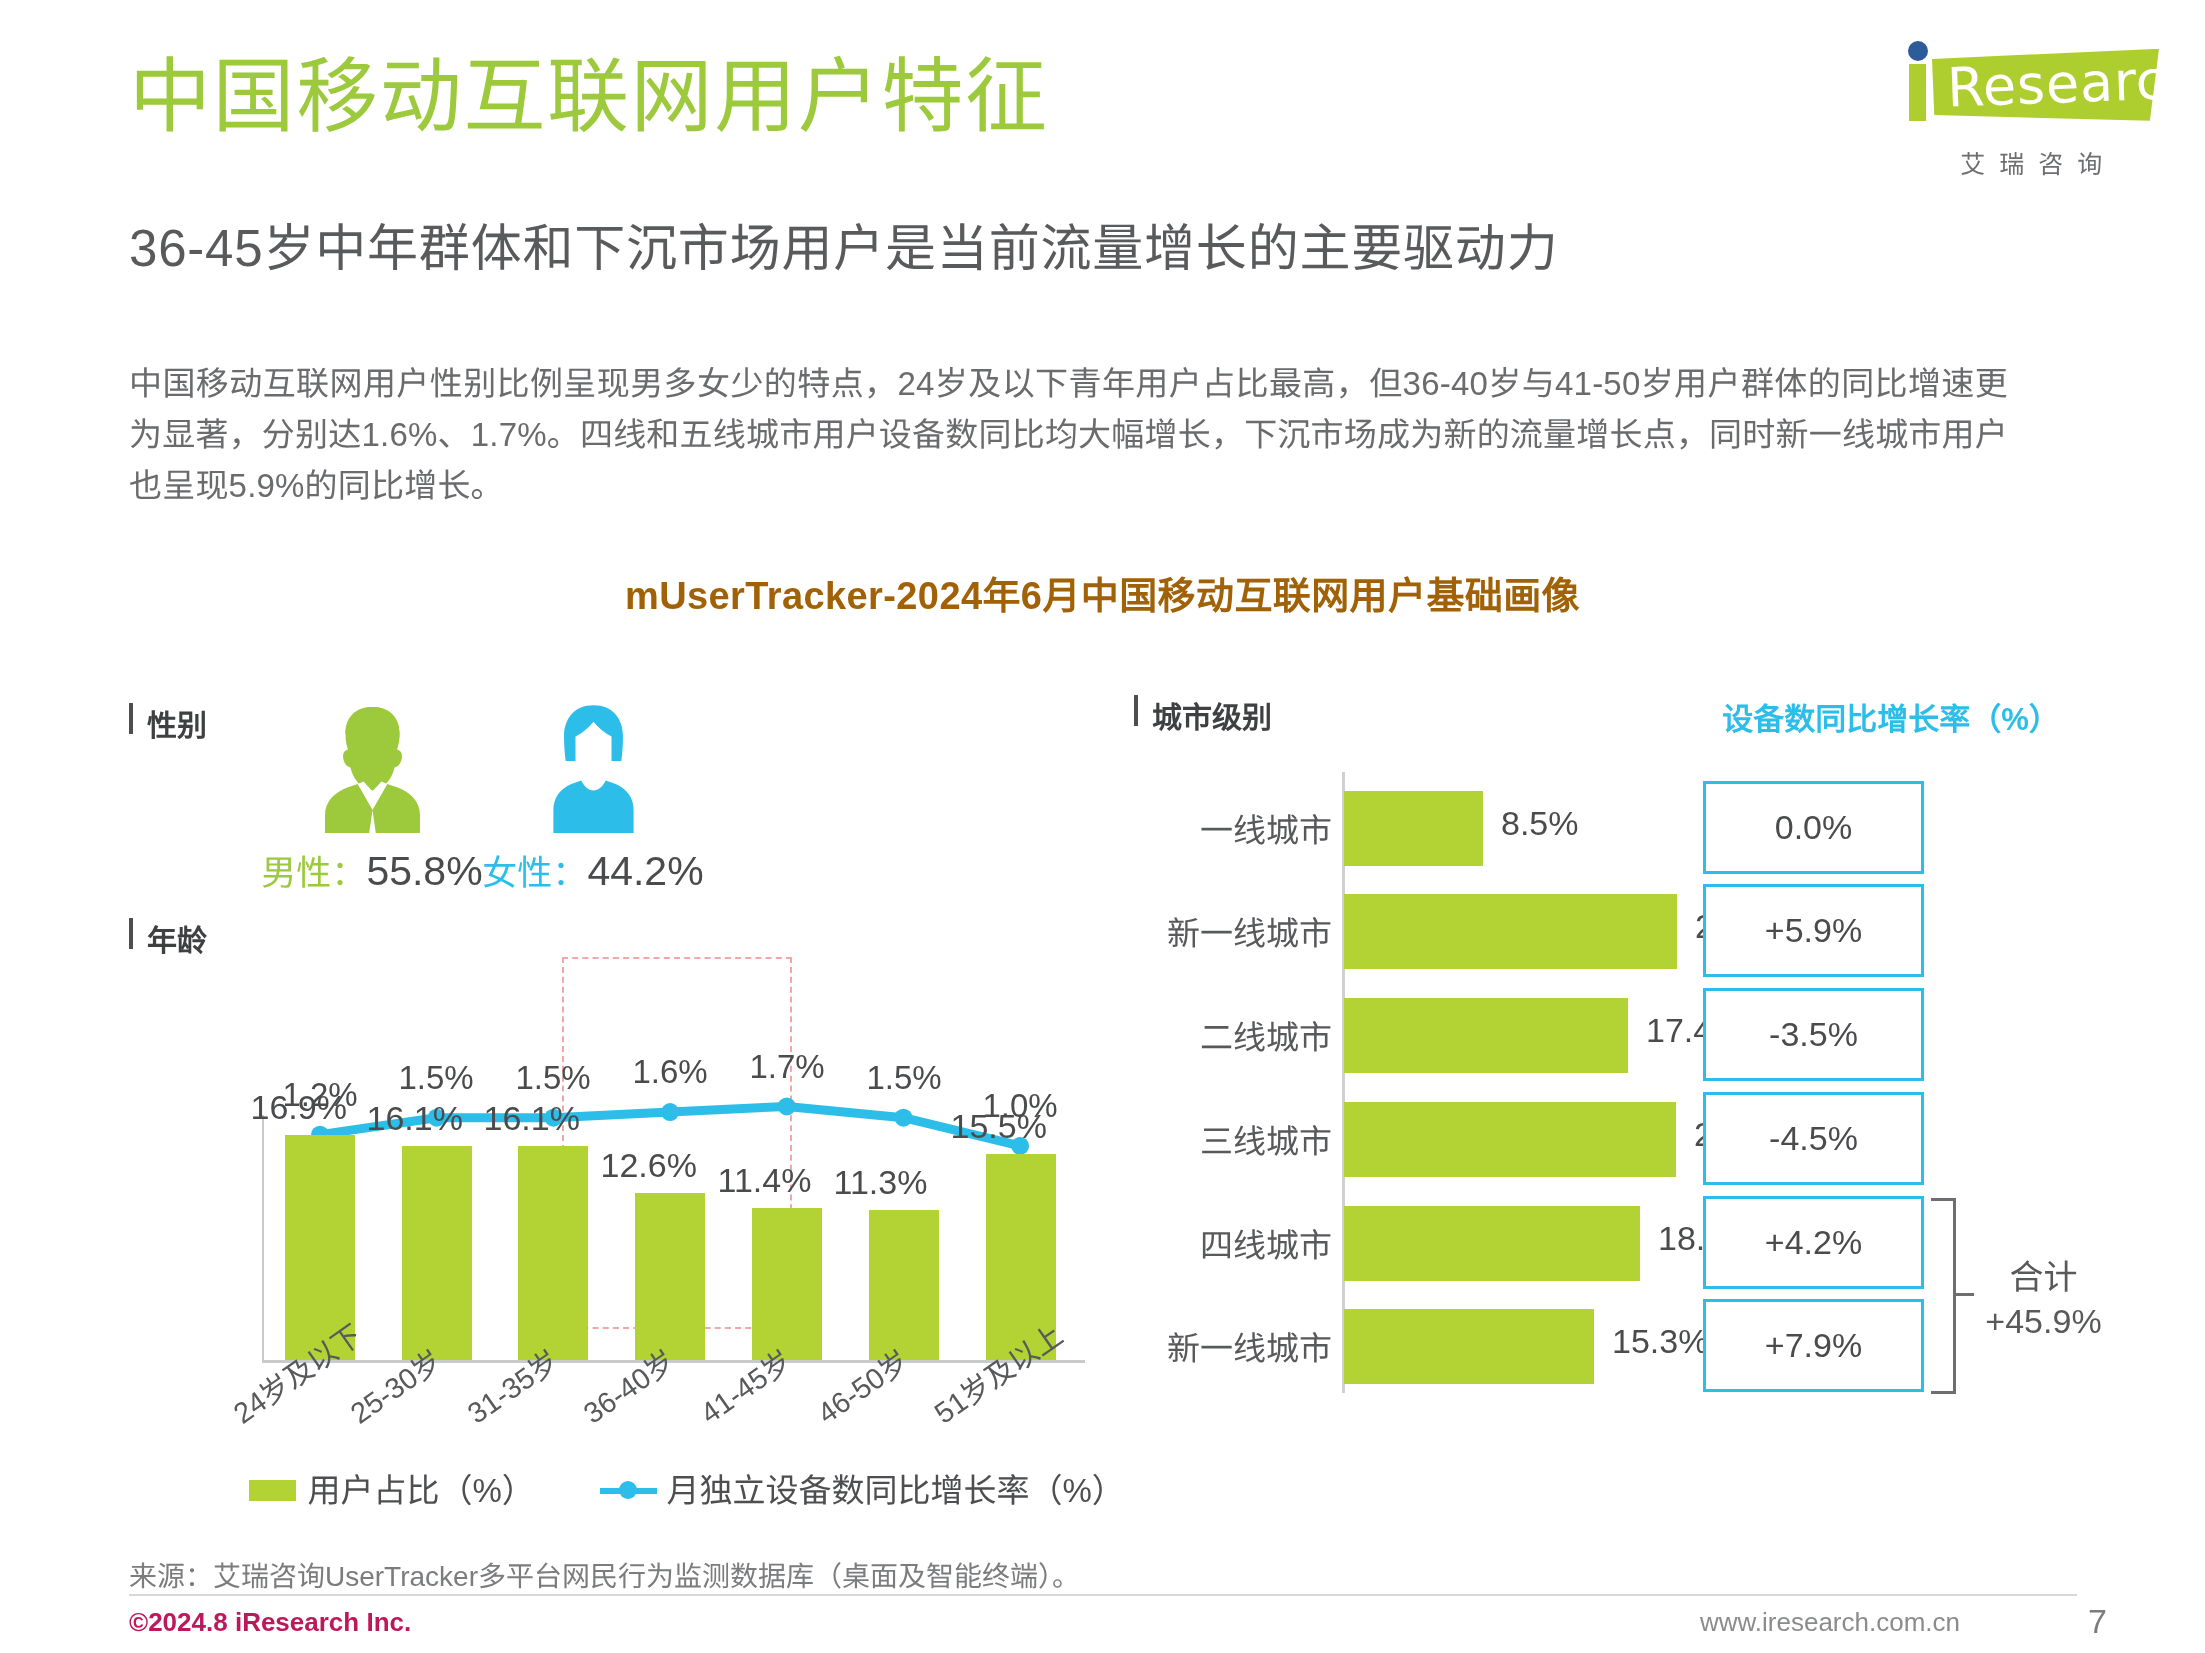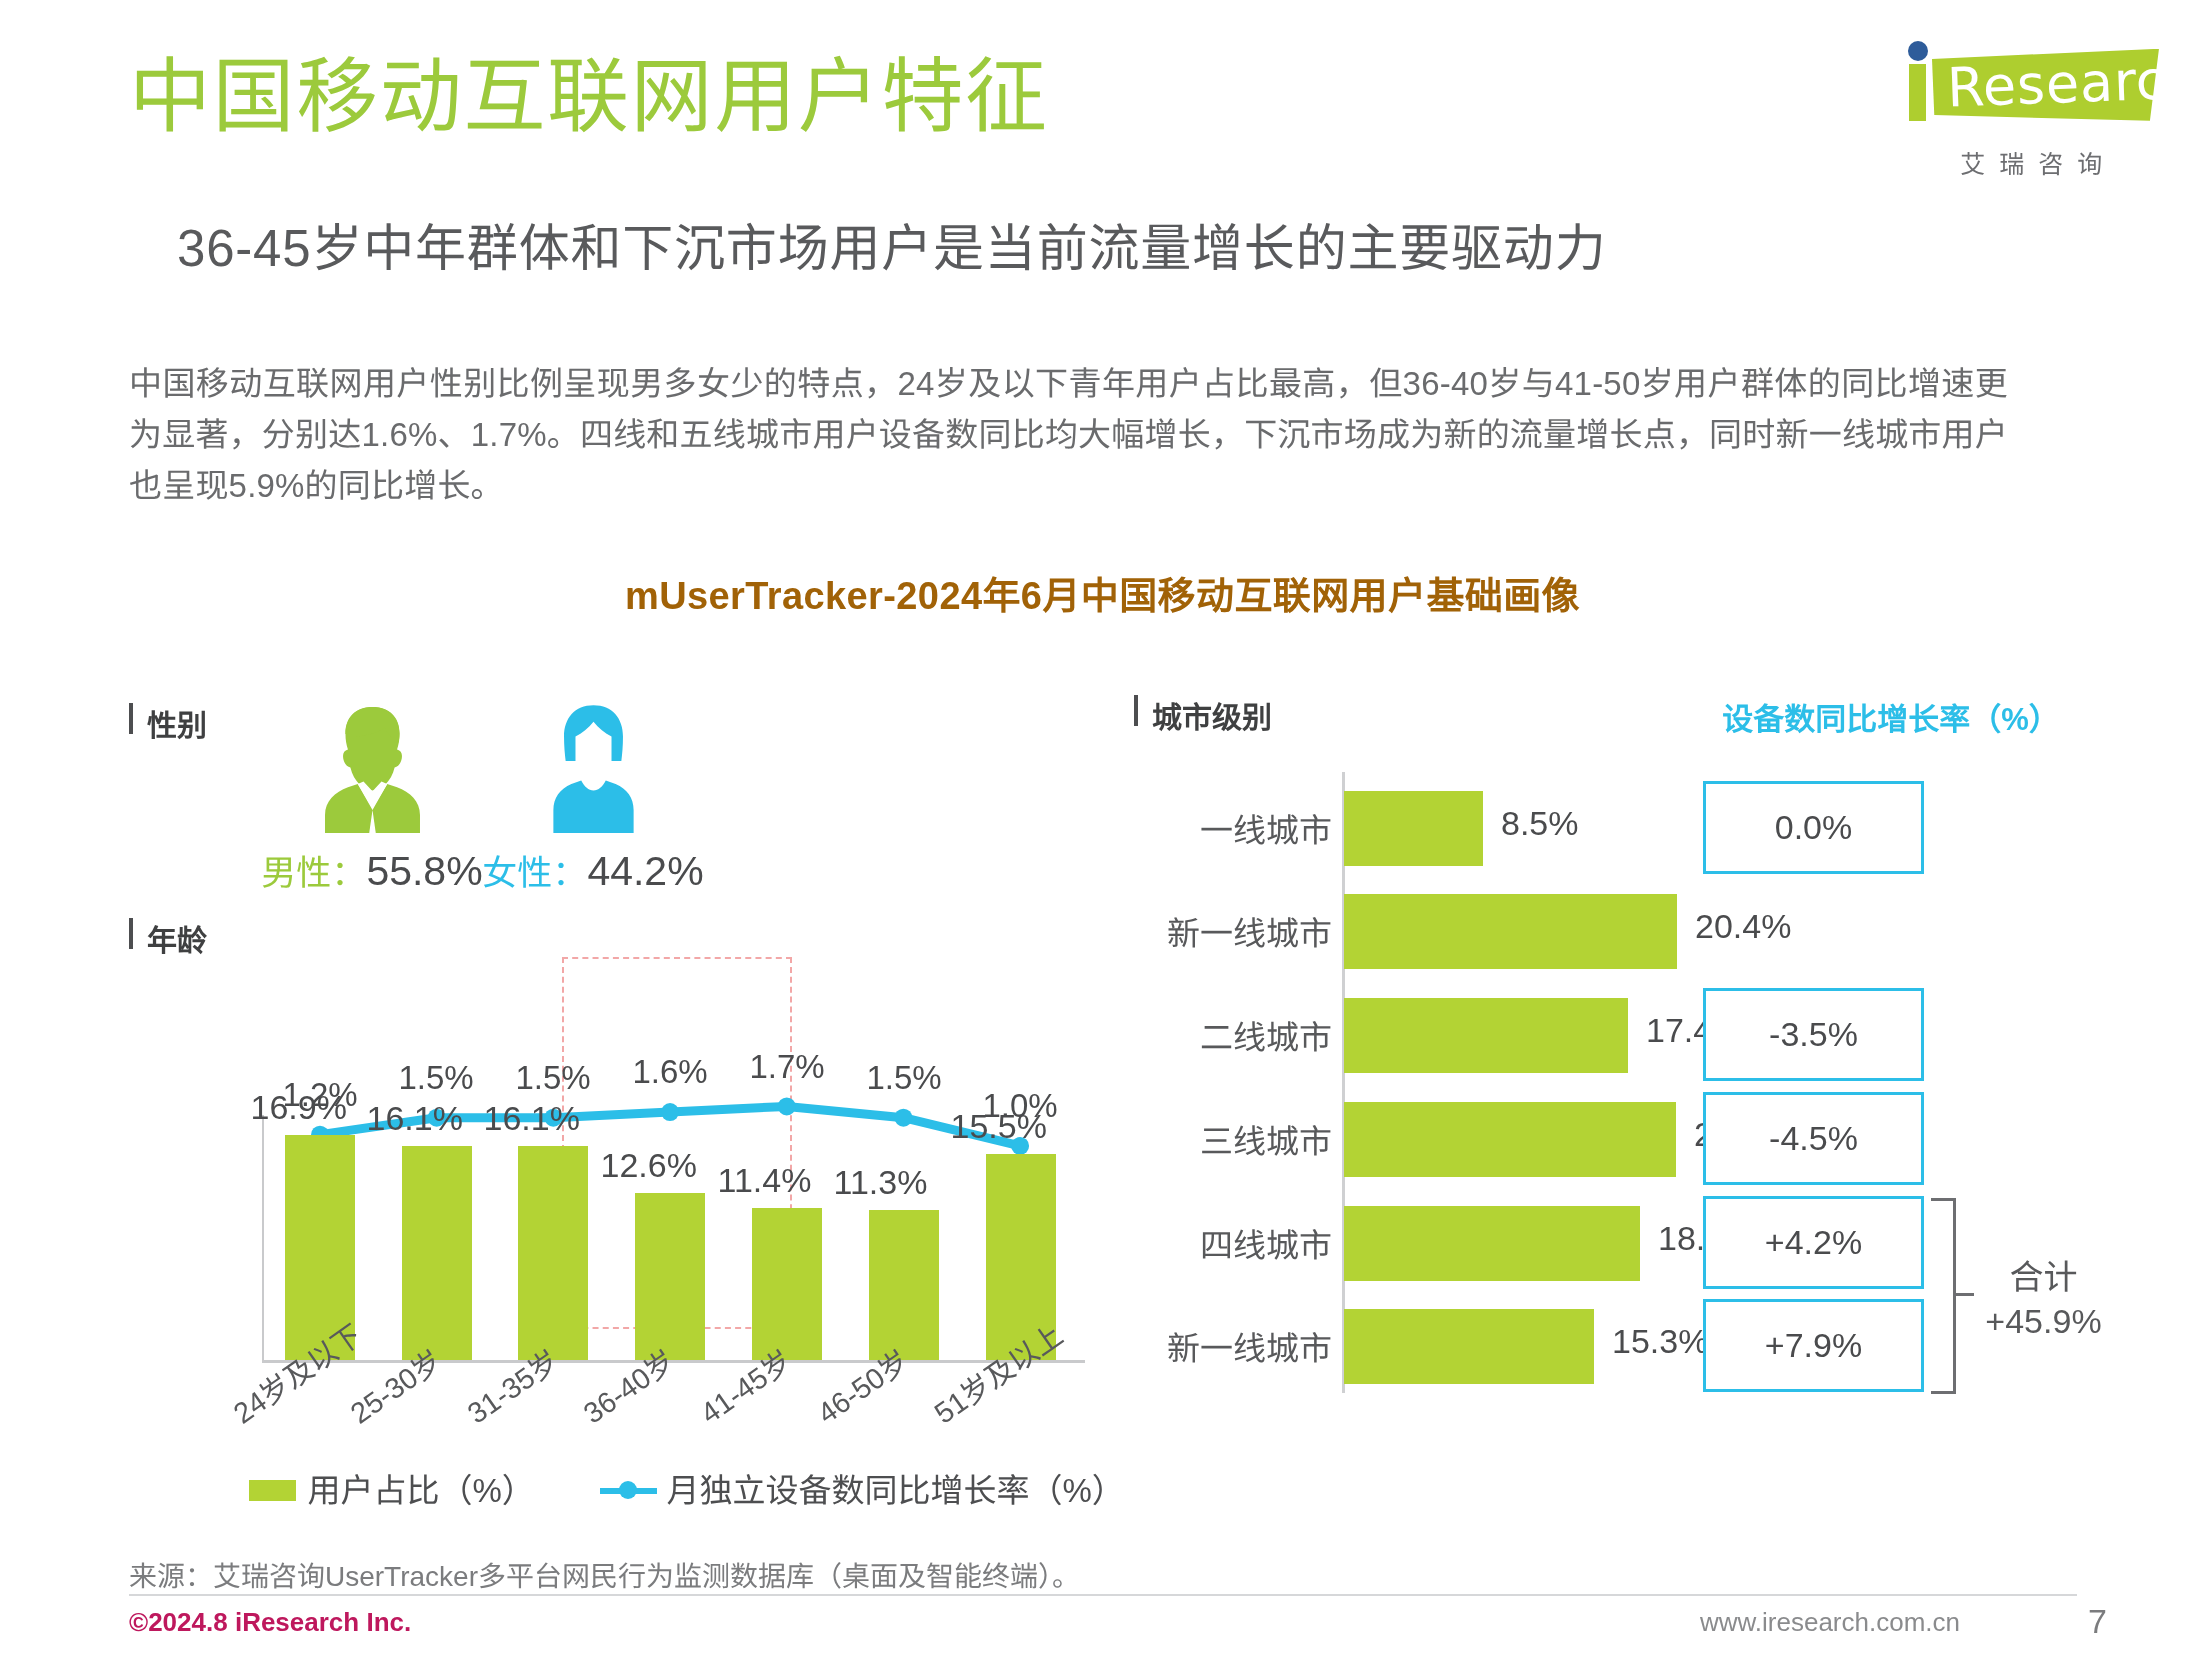--- a/index.html
+++ b/index.html
@@ -46,21 +46,21 @@
 
   
   .h-title {
     position:absolute; left:129px; top:51px;
     font-size:82px; line-height:91px; color:#9CCA3C;
     font-weight:400; letter-spacing:1.6px;
   }
   .h-subtitle {
     position:absolute; left:129px; top:219px;
     font-size:51px; line-height:60px; color:#595a5c;
-    font-weight:400; letter-spacing:0.8px;margin-left:48px;
+    font-weight:400; letter-spacing:0.8px;
   }
   .body-copy {
     position:absolute; left:129px; top:358px; width:1879px;
     font-size:33px; line-height:51px; color:#6a6b6d;
     text-align:justify; letter-spacing:0.2px;
   }
 
   
   .chart-title {
     position:absolute; left:0; top:565px; width:2205px;
@@ -302,20 +302,21 @@
         <div class="city-row" style="top: 86px;">
           <div class="city-name">一线城市</div>
           <div class="city-bar" style="width: 139px;"></div>
           <div class="city-val" style="left: 370px;">8.5%</div>
           <div class="growth-box">0.0%</div>
         </div>
         <div class="city-row" style="top: 189px;">
           <div class="city-name">新一线城市</div>
           <div class="city-bar" style="width: 333px;"></div>
           <div class="city-val" style="left: 564px;">20.4%</div>
+          <div class="growth-box">+5.9%</div>
         </div>
         <div class="city-row" style="top: 293px;">
           <div class="city-name">二线城市</div>
           <div class="city-bar" style="width: 284px;"></div>
           <div class="city-val" style="left: 515px;">17.4%</div>
           <div class="growth-box">-3.5%</div>
         </div>
         <div class="city-row" style="top: 397px;">
           <div class="city-name">三线城市</div>
           <div class="city-bar" style="width: 332px;"></div>

